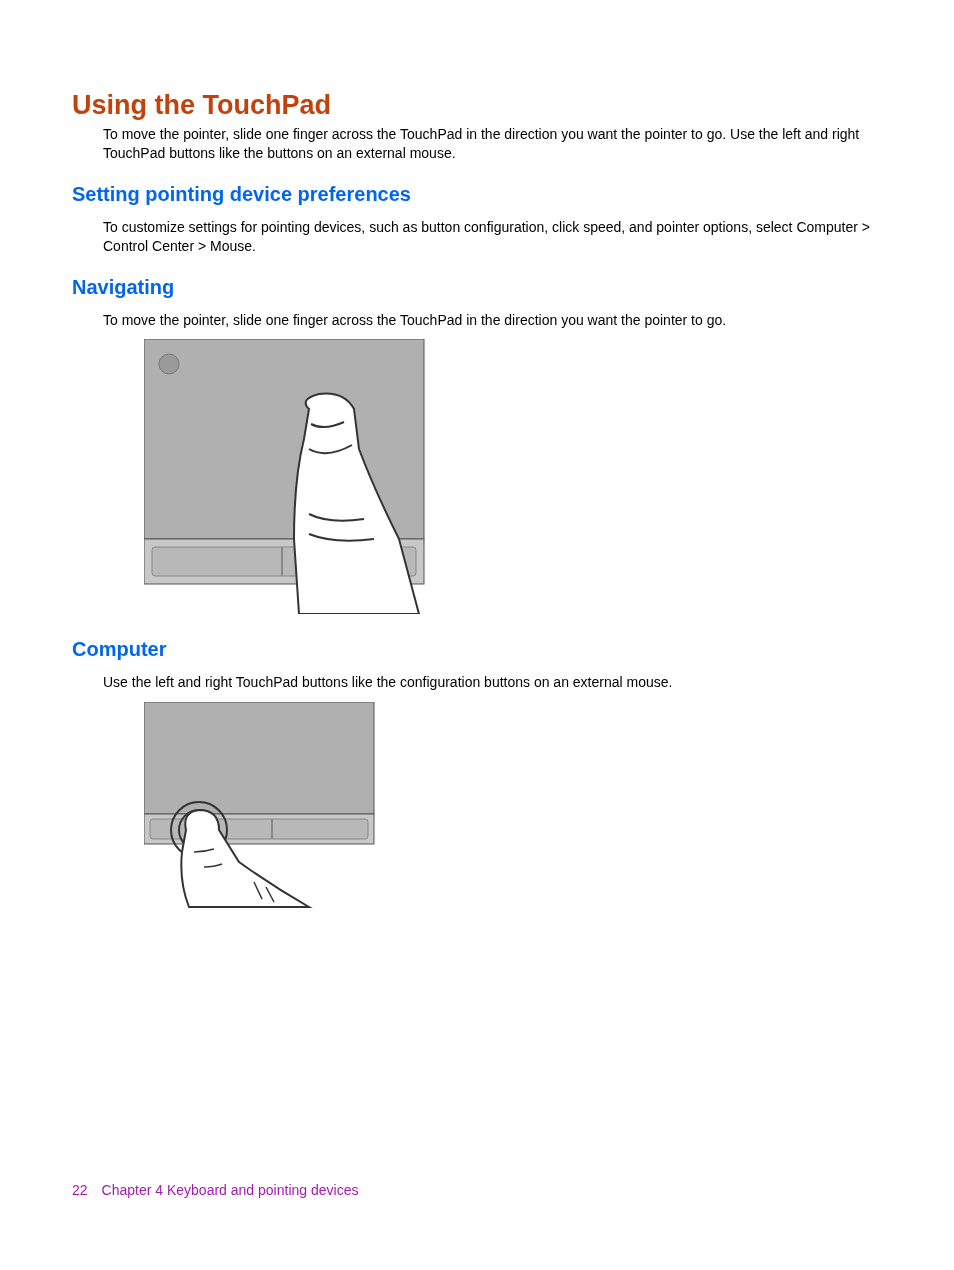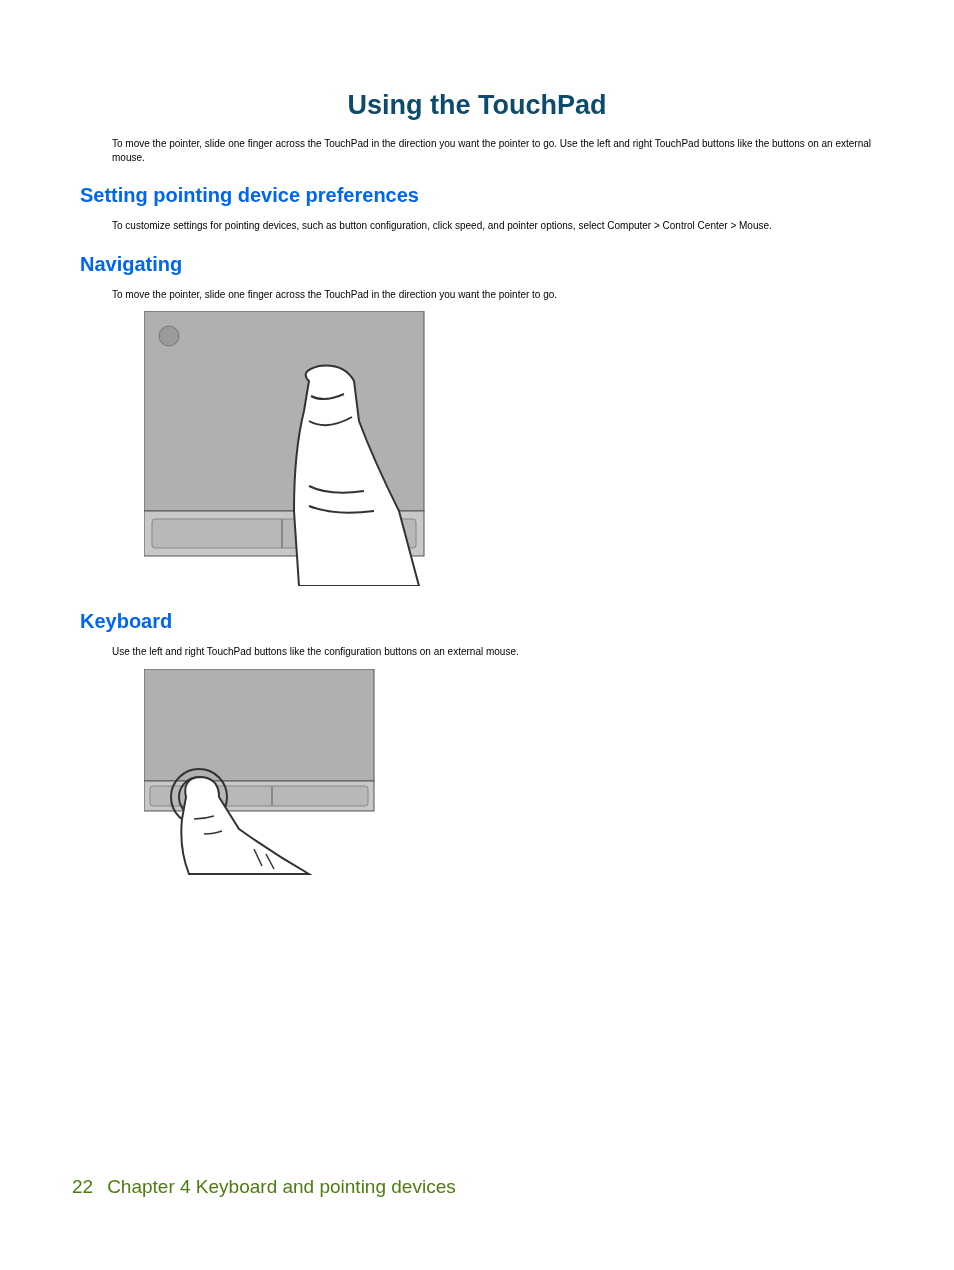--- a/index.html
+++ b/index.html
@@ -5,53 +5,51 @@
     * { margin: 0; padding: 0; box-sizing: border-box; }
     body {
       font-family: Arial, Helvetica, sans-serif;
       width: 954px;
       height: 1270px;
       background: #fff;
       position: relative;
       padding: 90px 72px 60px 72px;
     }
     .h1 {
-      color: #0c4a6e;
+      color: #c2410c;
       font-size: 27px;
       font-weight: bold;
-      margin-bottom: 16px;
-      text-align: center;
+      margin-bottom: 4px;
     }
     .h2 {
       color: #0066ee;
       font-size: 20px;
       font-weight: bold;
       margin-top: 20px;
       margin-bottom: 12px;
-      margin-left: 8px;
     }
     .body-text {
-      font-size: 10px;
+      font-size: 14px;
       color: #000;
       line-height: 1.35;
-      margin-left: 40px;
+      margin-left: 31px;
       margin-bottom: 10px;
     }
     .body-text .bold { font-weight: normal; }
     .figure {
       margin-left: 72px;
       margin-top: 10px;
       margin-bottom: 10px;
     }
     .footer {
       position: absolute;
       bottom: 72px;
       left: 72px;
-      font-size: 19px;
-      color: #4d7c0f;
+      font-size: 14px;
+      color: #a21caf;
     }
     .footer .pn { margin-right: 14px; }
   </style>
 </head>
 <body>
 
 <h1 class="h1">Using the TouchPad</h1>
 
 <p class="body-text">To move the pointer, slide one finger across the TouchPad in the direction you want the pointer to go. Use the left and right TouchPad buttons like the buttons on an external mouse.</p>
 
@@ -79,21 +77,21 @@
     <path d="M 165 70 Q 155 60 175 55 Q 200 52 210 70 L 215 110 Q 230 150 255 200 L 275 275 L 155 275 L 150 200 Q 150 140 160 100 Z" fill="#fff" stroke="#333" stroke-width="2"></path>
 
     <path d="M 167 85 Q 180 92 200 83" fill="none" stroke="#333" stroke-width="2"></path>
     <path d="M 165 110 Q 183 120 208 106" fill="none" stroke="#333" stroke-width="2"></path>
 
     <path d="M 165 175 Q 185 185 220 180" fill="none" stroke="#333" stroke-width="2"></path>
     <path d="M 165 195 Q 190 205 230 200" fill="none" stroke="#333" stroke-width="2"></path>
   </svg>
 </div>
 
-<h2 class="h2">Keyboard</h2>
+<h2 class="h2">Computer</h2>
 
 <p class="body-text">Use the left and right TouchPad buttons like the configuration buttons on an external mouse.</p>
 
 <div class="figure">
   <svg width="240" height="210" viewBox="0 0 240 210">
 
     <rect x="0" y="0" width="230" height="112" fill="#b0b0b0" stroke="#555" stroke-width="1"></rect>
 
     <rect x="0" y="112" width="230" height="30" fill="#c8c8c8" stroke="#555" stroke-width="1"></rect>
     <rect x="6" y="117" width="218" height="20" fill="#b8b8b8" stroke="#888" stroke-width="1" rx="3"></rect>

